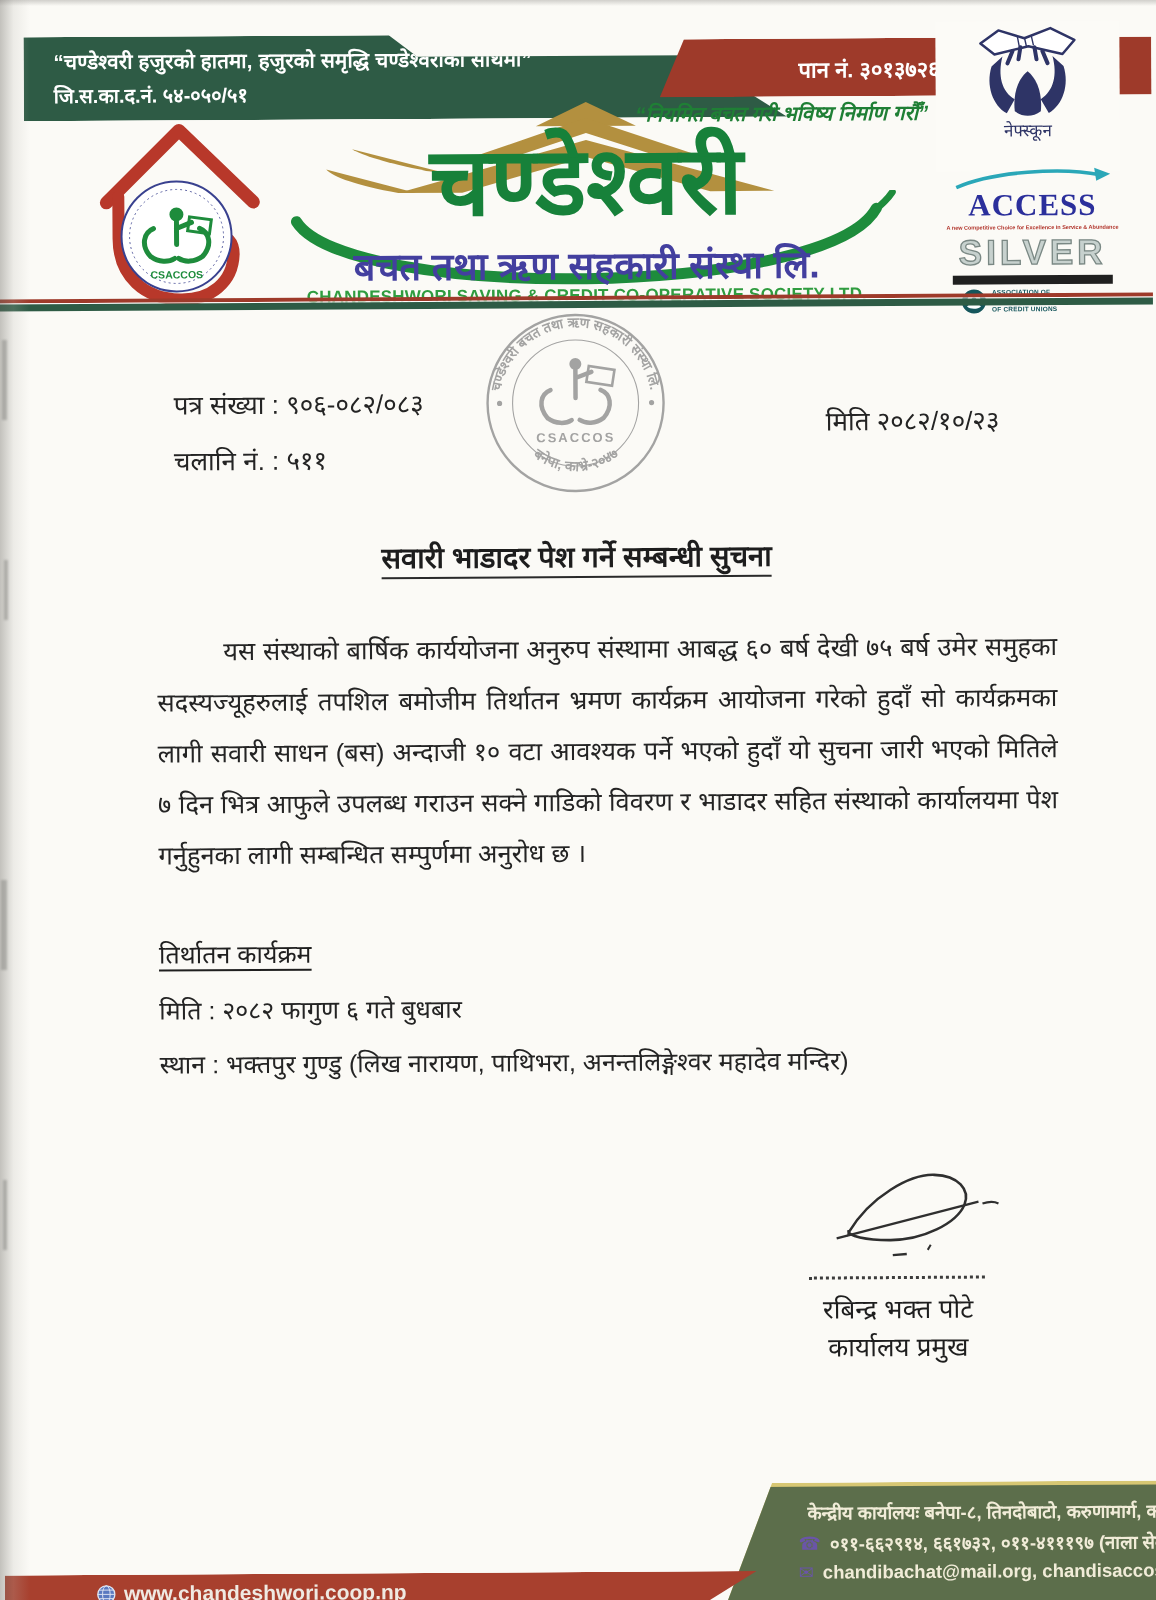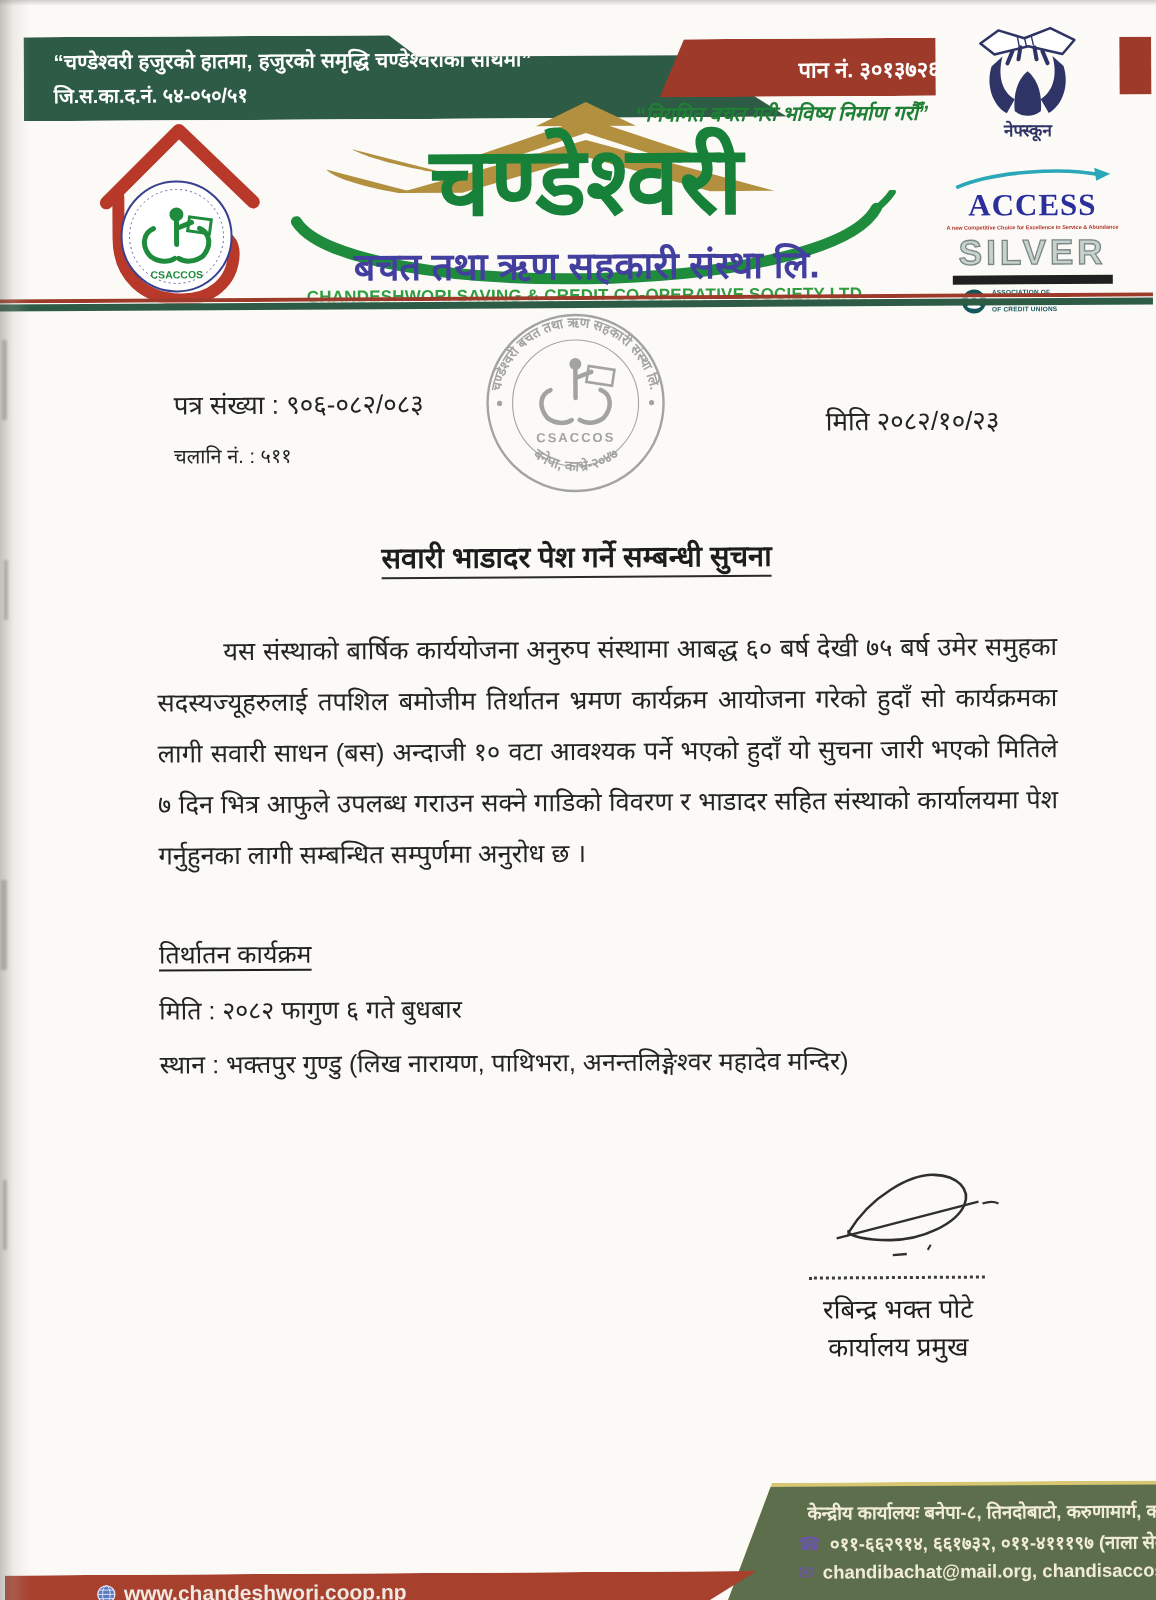--- a/index.html
+++ b/index.html
@@ -19,21 +19,21 @@
   .green-band{left:28px;top:34px;width:812px;height:84px;background:var(--dark-green,#2e5b45);
      clip-path:polygon(0 0,45% 0,48.5% 26%,82% 26%,94% 100%,0 100%);color:#fff;box-sizing:border-box;padding:10px 0 0 30px;}
   .green-band .l1{font-size:20.5px;font-weight:600;letter-spacing:.2px;}
   .green-band .l2{font-size:20px;font-weight:600;margin-top:7px;}
   .pan-band{left:664px;top:40px;width:492px;height:58px;background:var(--maroon,#9e3a2a);
      clip-path:polygon(5% 0,100% 0,100% 100%,0 100%);}
   .pan-text{position:absolute;left:66px;top:15px;width:310px;text-align:center;color:#fff;font-size:22px;font-weight:bold;}
   .slogan{left:596px;top:100px;width:380px;text-align:center;color:var(--slogan-green,#1f7f35);
      font-style:italic;font-weight:bold;font-size:20.5px;}
   .nefscun-card{left:940px;top:24px;width:184px;height:150px;background:#fcfbf7;display:flex;flex-direction:column;align-items:center;}
-  .nefscun-label{font-size:17px;font-weight:bold;color:var(--navy,#2e3466);margin-top:1px;}
+  .nefscun-label{font-size:17px;font-weight:normal;color:var(--navy,#2e3466);margin-top:1px;}
 
   
   .house{left:96px;top:116px;width:175px;height:190px;}
   .main-logo{left:250px;top:100px;width:680px;height:200px;}
   .roof{position:absolute;left:80px;top:0;width:520px;height:96px;}
   .swoosh{position:absolute;left:30px;top:92px;width:620px;height:120px;}
   .org-nep{position:absolute;top:34px;width:100%;text-align:center;font-size:95px;font-weight:bold;
      color:var(--logo-green,#17813a);line-height:1;white-space:nowrap;}
   .org-type{position:absolute;top:138px;width:100%;text-align:center;font-size:38px;font-weight:bold;
      color:var(--logo-blue,#433f9f);white-space:nowrap;}
@@ -52,21 +52,21 @@
 
   
   .separator{left:0;top:296px;width:1156px;}
   .sep-red{height:4px;background:var(--maroon,#9e3a2a);}
   .sep-gap{height:1px;background:#fff;}
   .sep-green{height:7px;background:var(--dark-green,#2e5b45);}
 
   
   .stamp{left:478px;top:306px;width:200px;height:195px;opacity:.8;}
   .ref-no{left:176px;top:384px;font-size:26px;}
-  .dispatch-no{left:176px;top:440px;font-size:20px;}
+  .dispatch-no{left:176px;top:440px;font-size:26px;}
   .letter-date{left:828px;top:404px;font-size:26px;}
   .subject{left:0;top:536px;width:100%;text-align:center;}
   .subject span{font-size:29px;font-weight:bold;color:#1d1d1d;padding-bottom:3px;border-bottom:2.5px solid #2a2a2a;}
   .body-par{left:158px;top:624px;width:900px;font-size:25.5px;line-height:51px;text-align:justify;text-indent:66px;}
   .prog-head{left:158px;top:934px;font-size:25px;font-weight:normal;text-decoration:underline;text-underline-offset:6px;color:#1f1f1f;}
   .prog-date{left:158px;top:990px;font-size:25px;}
   .prog-venue{left:158px;top:1044px;font-size:25px;}
 
   
   .sig-scribble{left:828px;top:1162px;width:180px;height:110px;}

